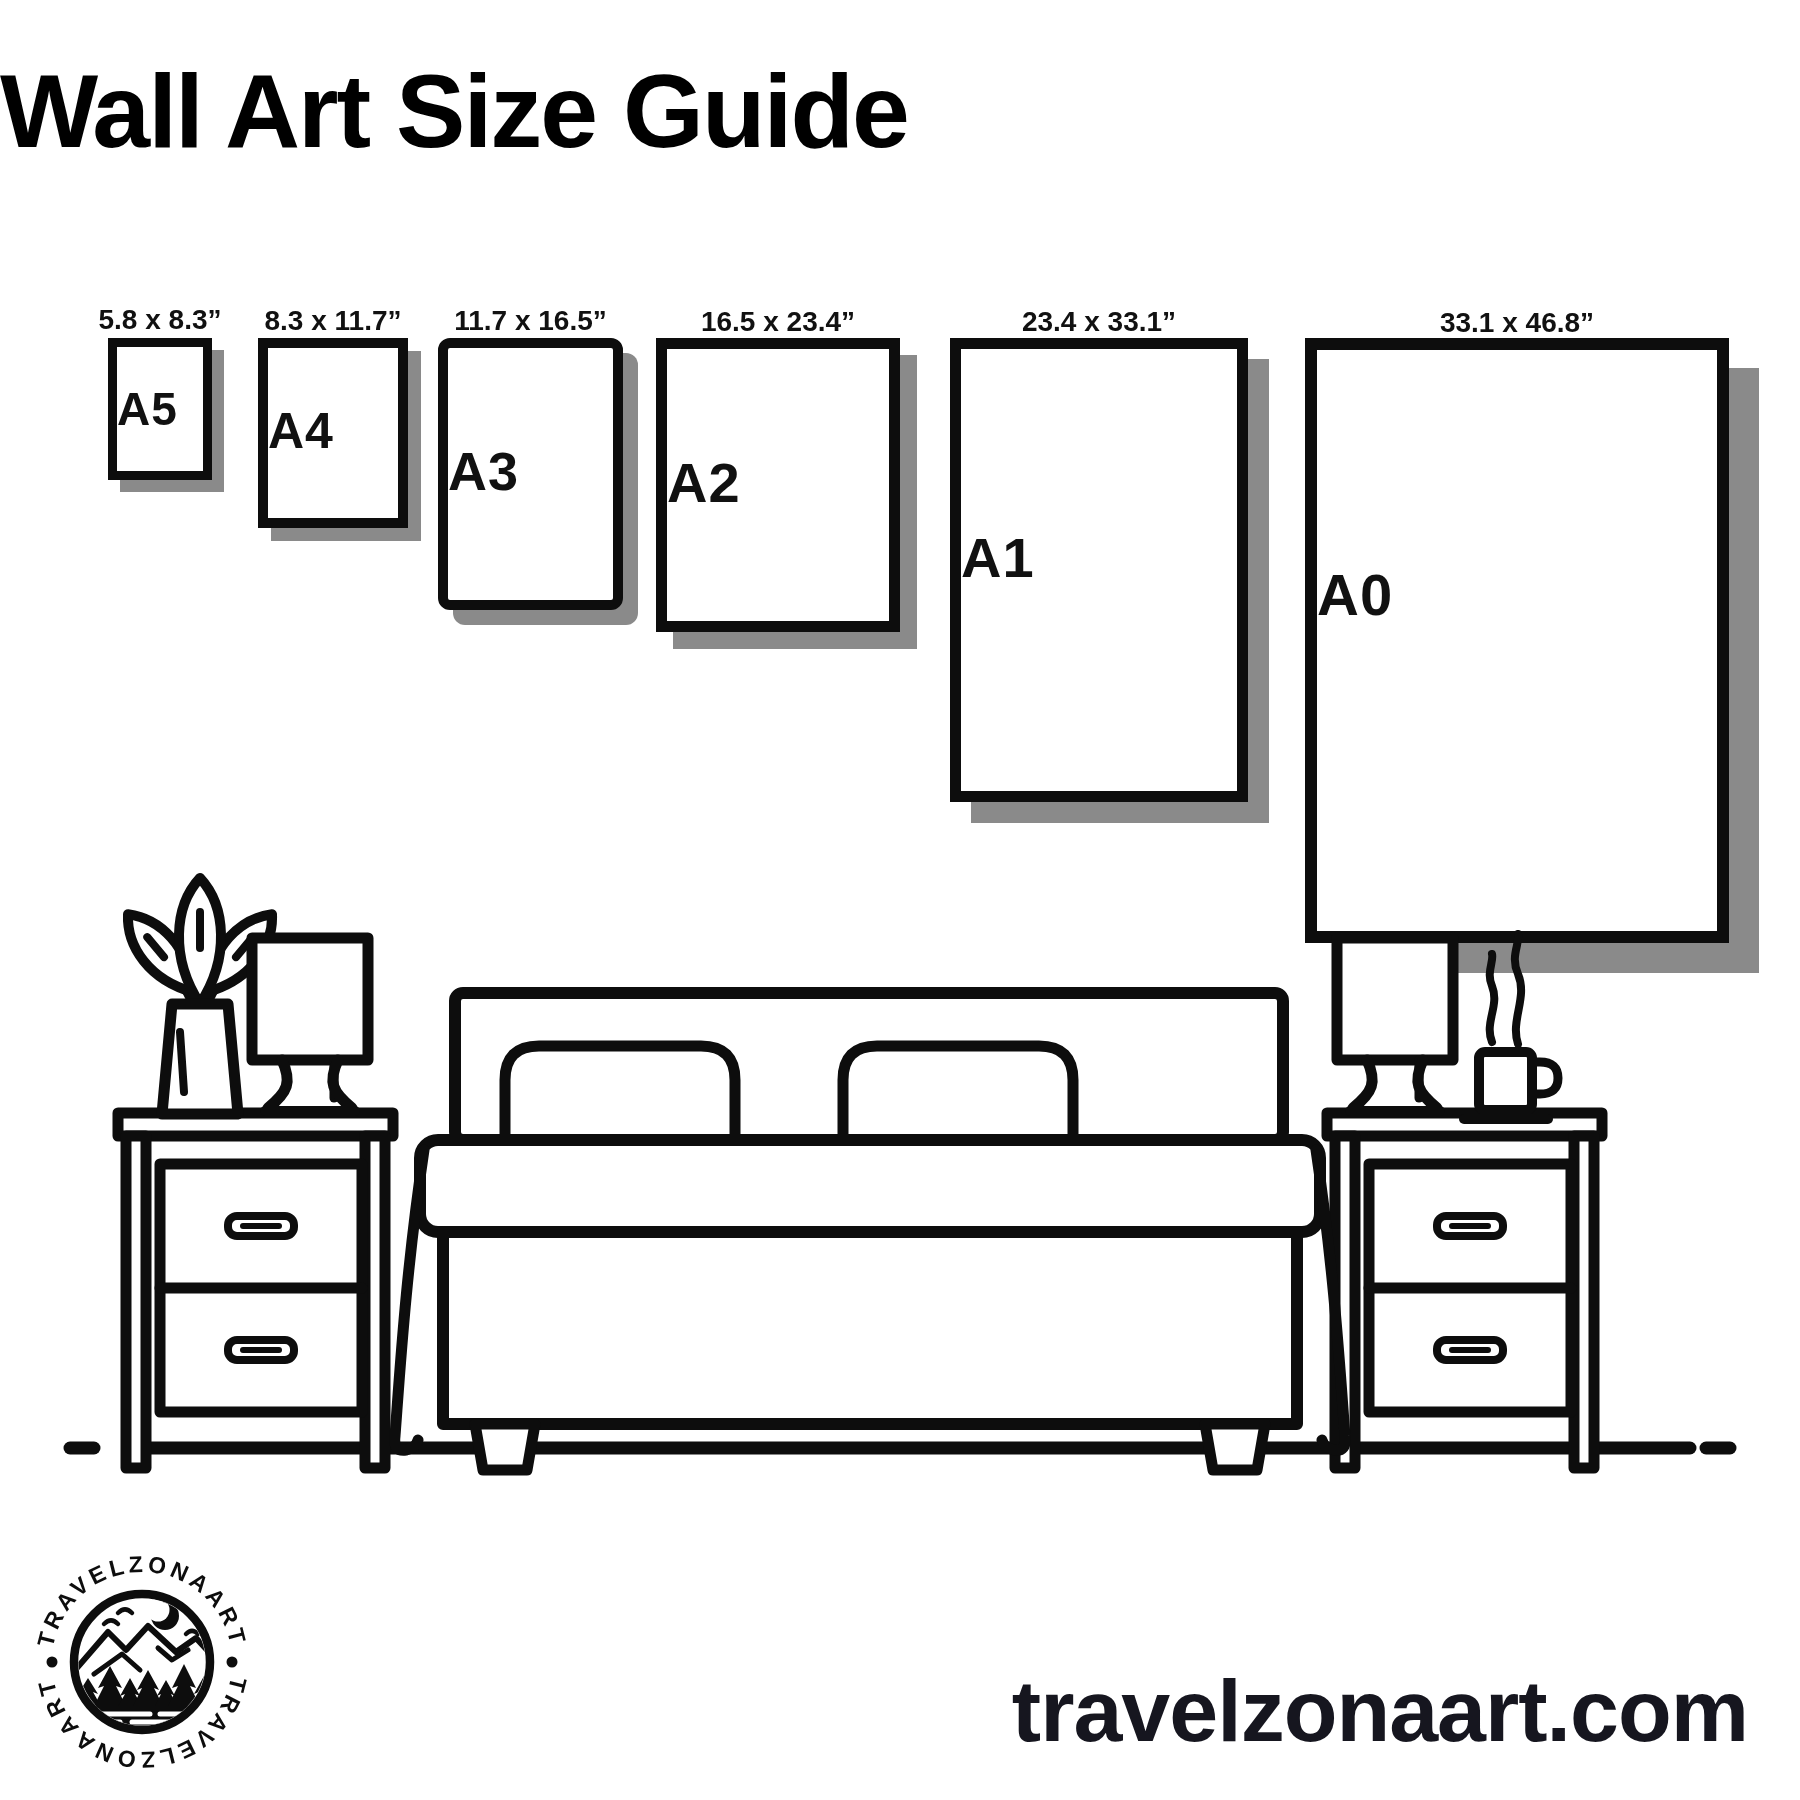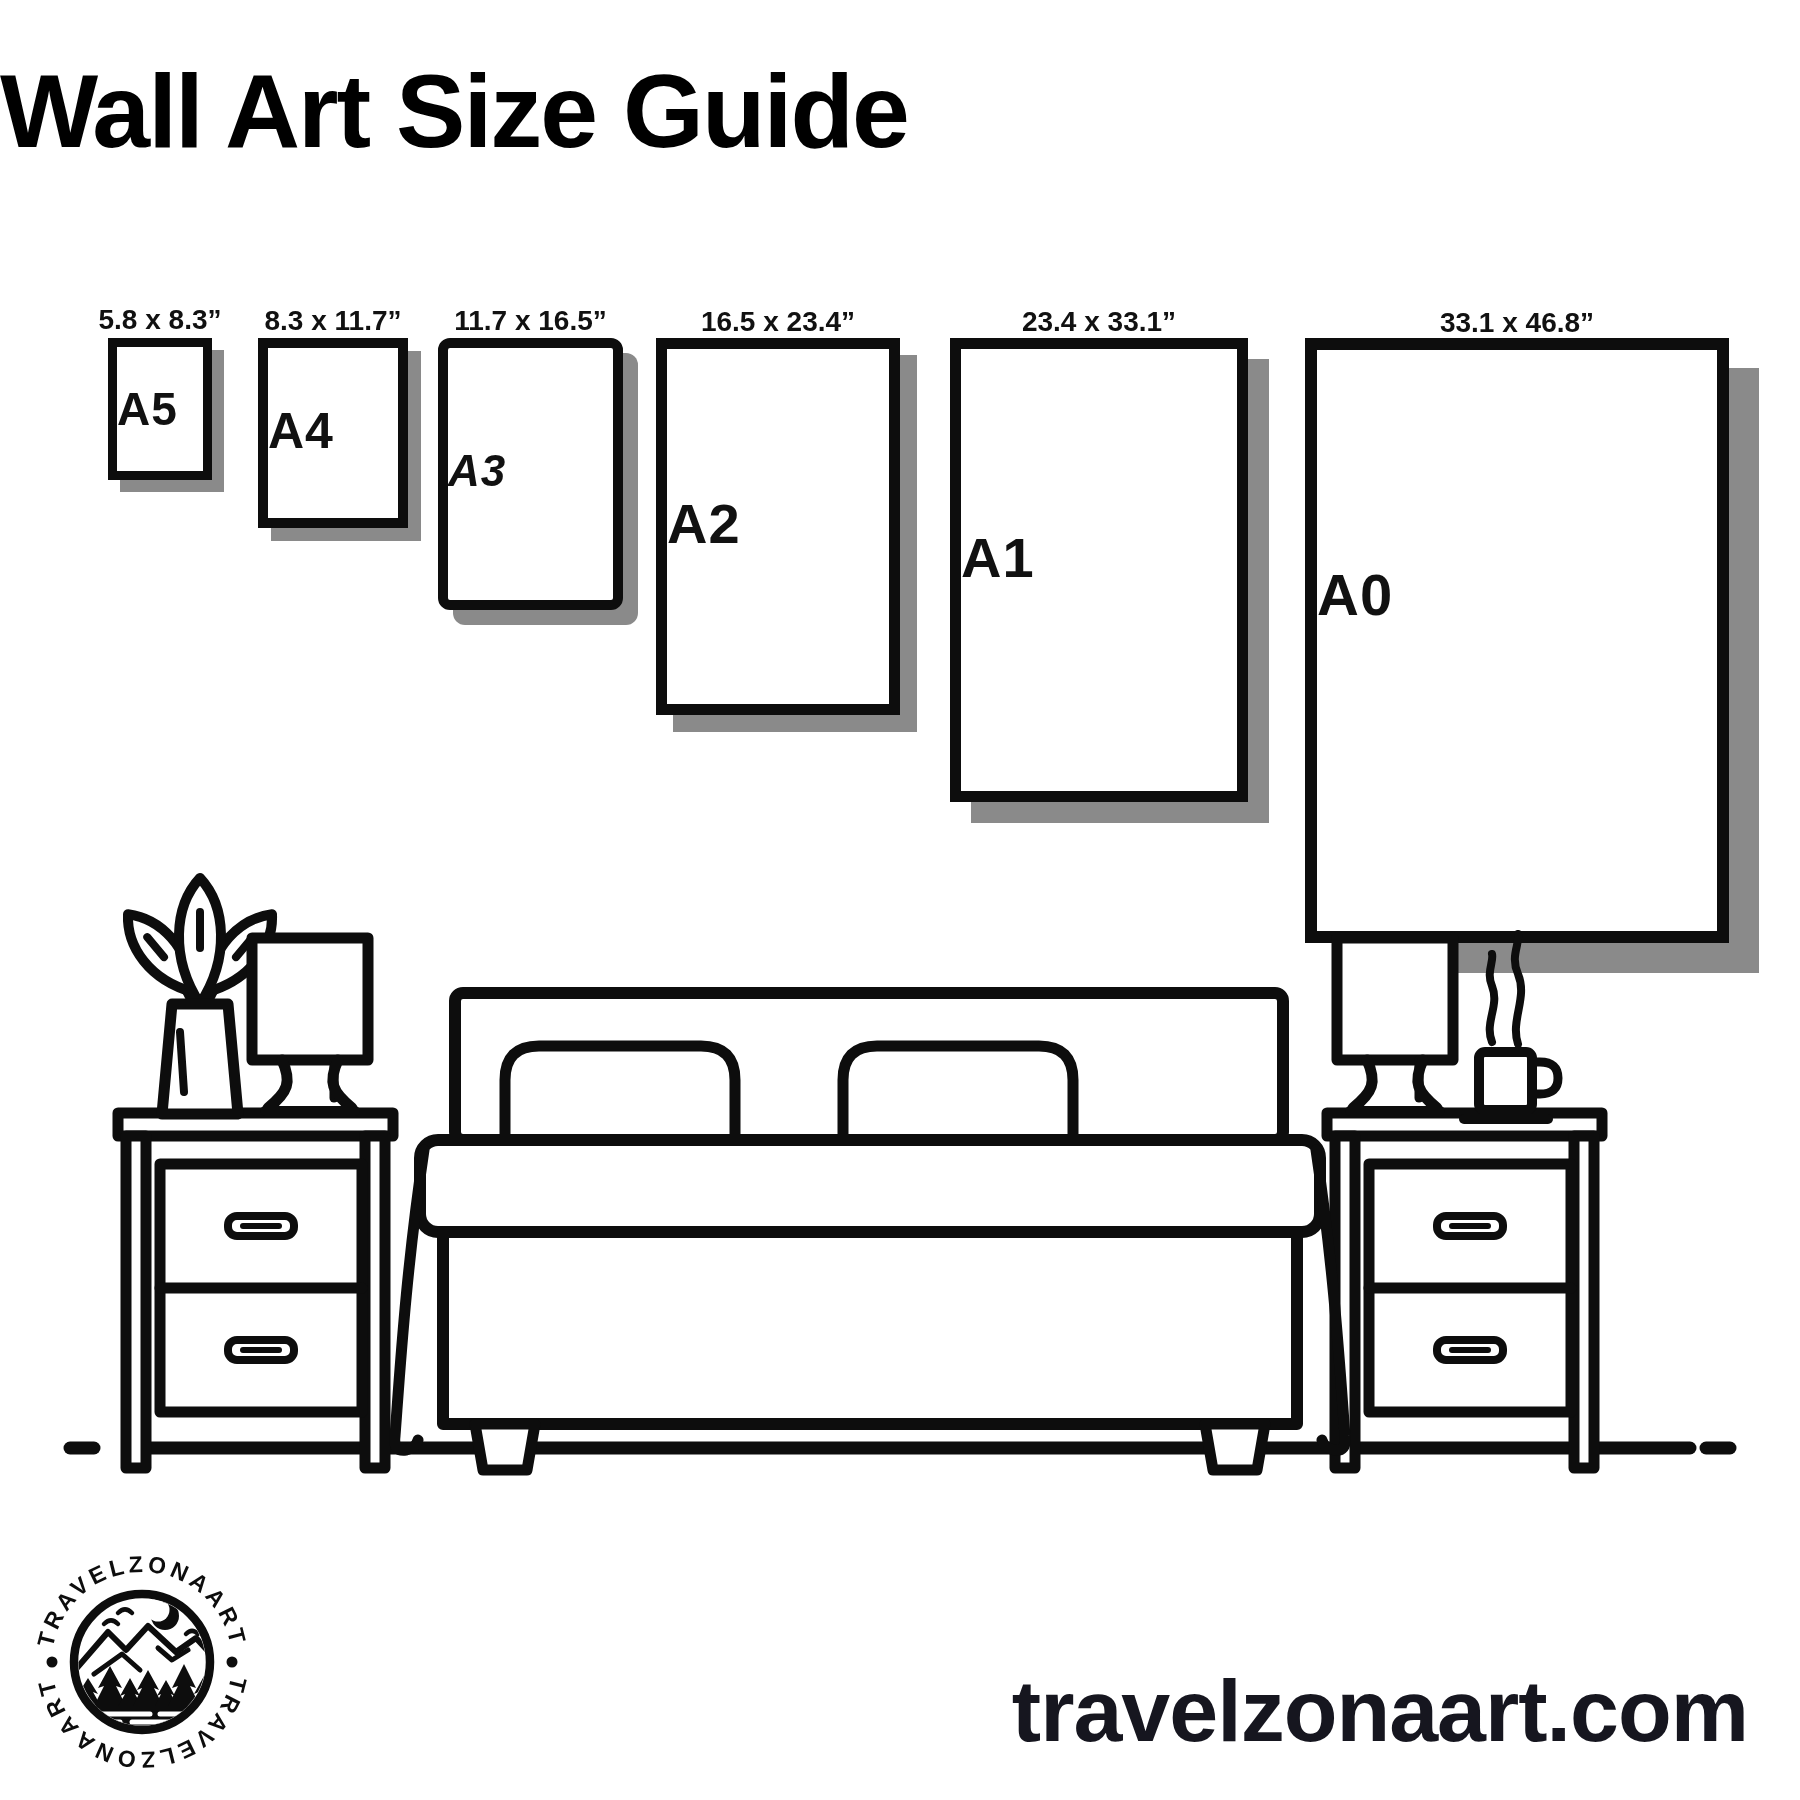--- a/index.html
+++ b/index.html
@@ -43,23 +43,23 @@
   <div class="frame" style="left: 108px; top: 338px; width: 104px; height: 142px; border-width: 9px; box-shadow: rgb(138, 138, 138) 12px 12px 0px 0px;">
     <div class="dim">5.8 x 8.3”</div>
     <div class="code" style="font-size: 46px; top: 50%;">A5</div>
   </div>
   <div class="frame" style="left: 258px; top: 338px; width: 150px; height: 190px; border-width: 10px; box-shadow: rgb(138, 138, 138) 13px 13px 0px 0px; padding-left: 42px;">
     <div class="dim">8.3 x 11.7”</div>
     <div class="code" style="font-size: 50px; top: 49%;">A4</div>
   </div>
   <div class="frame" style="left: 438px; top: 338px; width: 185px; height: 272px; border-width: 10px; box-shadow: rgb(138, 138, 138) 15px 15px 0px 0px; border-radius: 12px;">
     <div class="dim">11.7 x 16.5”</div>
-    <div class="code" style="font-size: 44px; top: 49%; font-style: italic;">A3</div>
-  </div>
-  <div class="frame" style="left: 656px; top: 338px; width: 244px; height: 377px; border-width: 11px; box-shadow: rgb(138, 138, 138) 17px 17px 0px 0px;">
+    <div class="code" style="font-size: 54px; top: 49%;">A3</div>
+  </div>
+  <div class="frame" style="left: 656px; top: 338px; width: 244px; height: 294px; border-width: 11px; box-shadow: rgb(138, 138, 138) 17px 17px 0px 0px;">
     <div class="dim">16.5 x 23.4”</div>
     <div class="code" style="font-size: 56px; top: 49%;">A2</div>
   </div>
   <div class="frame" style="left: 950px; top: 338px; width: 298px; height: 464px; border-width: 11px; box-shadow: rgb(138, 138, 138) 21px 21px 0px 0px;">
     <div class="dim">23.4 x 33.1”</div>
     <div class="code" style="font-size: 56px; top: 47%;">A1</div>
   </div>
   <div class="frame" style="left: 1305px; top: 338px; width: 424px; height: 605px; border-width: 12px; box-shadow: rgb(138, 138, 138) 30px 30px 0px 0px;">
     <div class="dim">33.1 x 46.8”</div>
     <div class="code" style="font-size: 58px; top: 42%;">A0</div>

